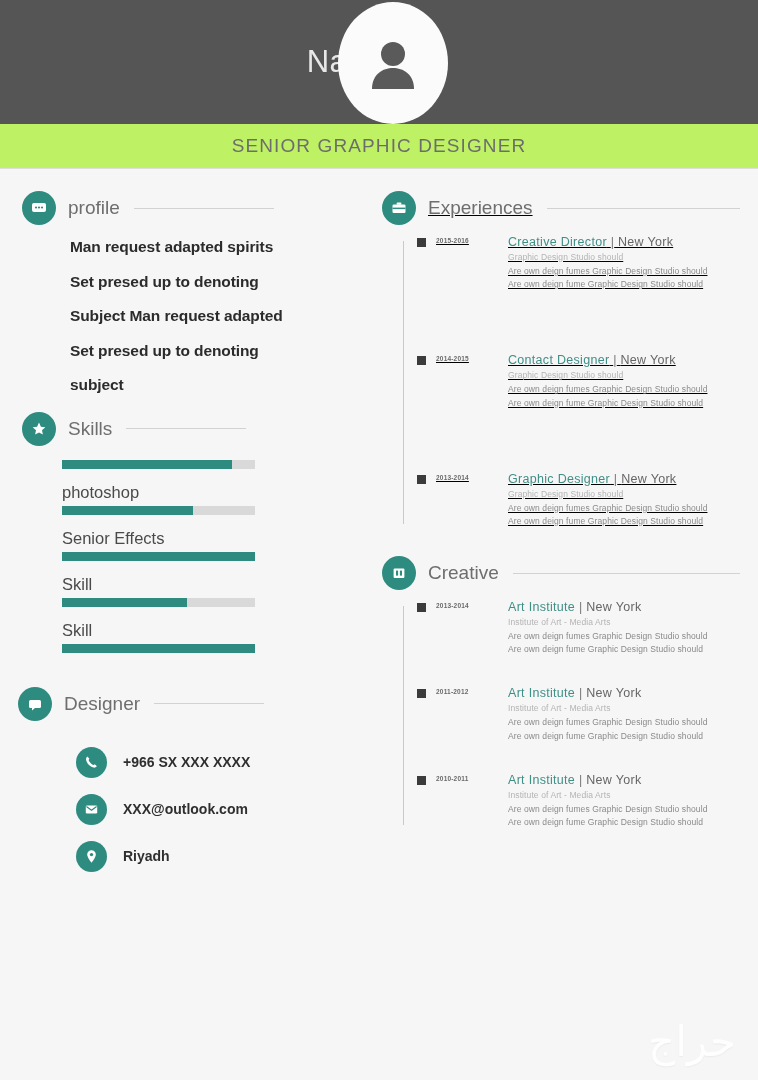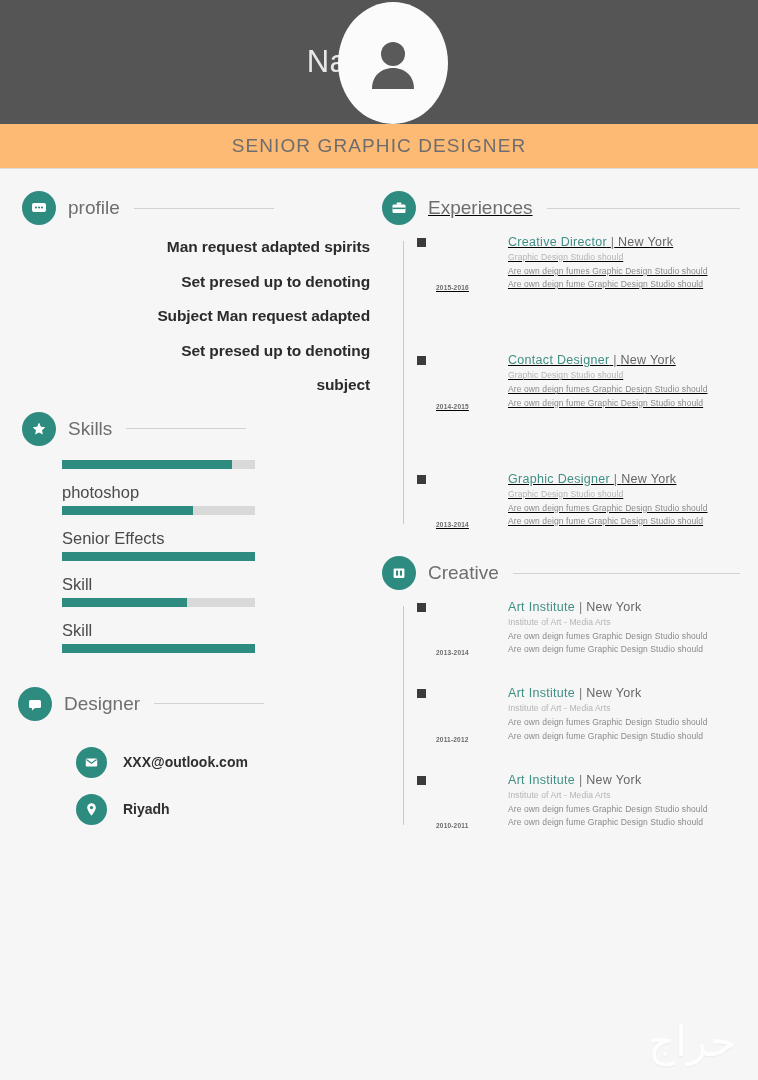--- a/index.html
+++ b/index.html
@@ -43,21 +43,21 @@
     border-radius: 50%;
     background: #fbfbfb;
     display: flex;
     align-items: center;
     justify-content: center;
   }
   .avatar svg { display:block; }
 
   .subtitle-band {
     height: 44px;
-    background: #fdba74;
+    background: #bef264;
     display: flex;
     align-items: center;
     justify-content: center;
     border-bottom: 1px solid #dddddd;
   }
   .subtitle-band .subtitle {
     font-size: 19px;
     letter-spacing: 1.1px;
     color: #6d6d6d;
   }
@@ -115,21 +115,20 @@
   #profile-section { margin: 12px 0 0 22px; }
   #profile-section .sec-rule { max-width: 140px; }
   .profile-lines { margin: 14px 0 0 48px; }
   .profile-line {
     font-size: 15.5px;
     color: #2b2b2b;
     font-weight: 600;
     line-height: 1;
     margin-bottom: 19px;
     letter-spacing: -0.1px;
-    text-align: right;
   }
 
   
   #skills-section { margin: 18px 0 0 22px; }
   #skills-section .sec-rule { max-width: 120px; }
   .skills-list { margin: 14px 0 0 40px; }
   .skill-row { margin-bottom: 14px; }
   .skill-name {
     font-size: 16.5px;
     color: #4a4a4a;
@@ -187,21 +186,21 @@
     position: absolute;
     left: 21px;
     top: 6px;
     bottom: 4px;
     width: 1px;
     background: #c9c9c9;
   }
   .tl-item {
     position: relative;
     display: flex;
-    align-items: flex-end;
+    align-items: flex-start;
     margin-bottom: 10px;
   }
   .tl-dot {
     position: absolute;
     left: 17px;
     top: 3px;
     width: 9px;
     height: 9px;
     background: #3b3b3b;
   }
@@ -353,20 +352,28 @@
             <svg width="18" height="18" viewBox="0 0 18 18">
               <rect x="3" y="5" width="12" height="8" rx="1.5" fill="#ffffff"></rect>
               <path d="M6 13 L6 15.6 L9 13 Z" fill="#ffffff"></path>
             </svg>
           </span>
           <span class="sec-title">Designer</span>
           <span class="sec-rule"></span>
         </div>
         <div class="contact-list">
 
+          <div class="contact-row">
+            <span class="contact-icon">
+              <svg width="17" height="17" viewBox="0 0 17 17">
+                <path d="M4.4 2.6 C3.4 3.4 2.8 4.6 3.1 6 C3.7 9.3 7.1 12.8 10.4 13.6 C11.8 13.9 13 13.3 13.9 12.3 L11.8 10.3 C11.2 10.9 10.6 11.2 10 10.9 C8.4 10.1 6.5 8.2 5.8 6.6 C5.5 6 5.8 5.4 6.4 4.8 Z" fill="#ffffff"></path>
+              </svg>
+            </span>
+            <span class="contact-text">+966 SX XXX XXXX</span>
+          </div>
 
           <div class="contact-row">
             <span class="contact-icon">
               <svg width="17" height="17" viewBox="0 0 17 17">
                 <rect x="2.8" y="4.5" width="11.4" height="8" rx="1.2" fill="#ffffff"></rect>
                 <path d="M3.4 5.4 L8.5 9.2 L13.6 5.4" stroke="#2e8b80" stroke-width="1.2" fill="none"></path>
               </svg>
             </span>
             <span class="contact-text">XXX@outlook.com</span>
           </div>

